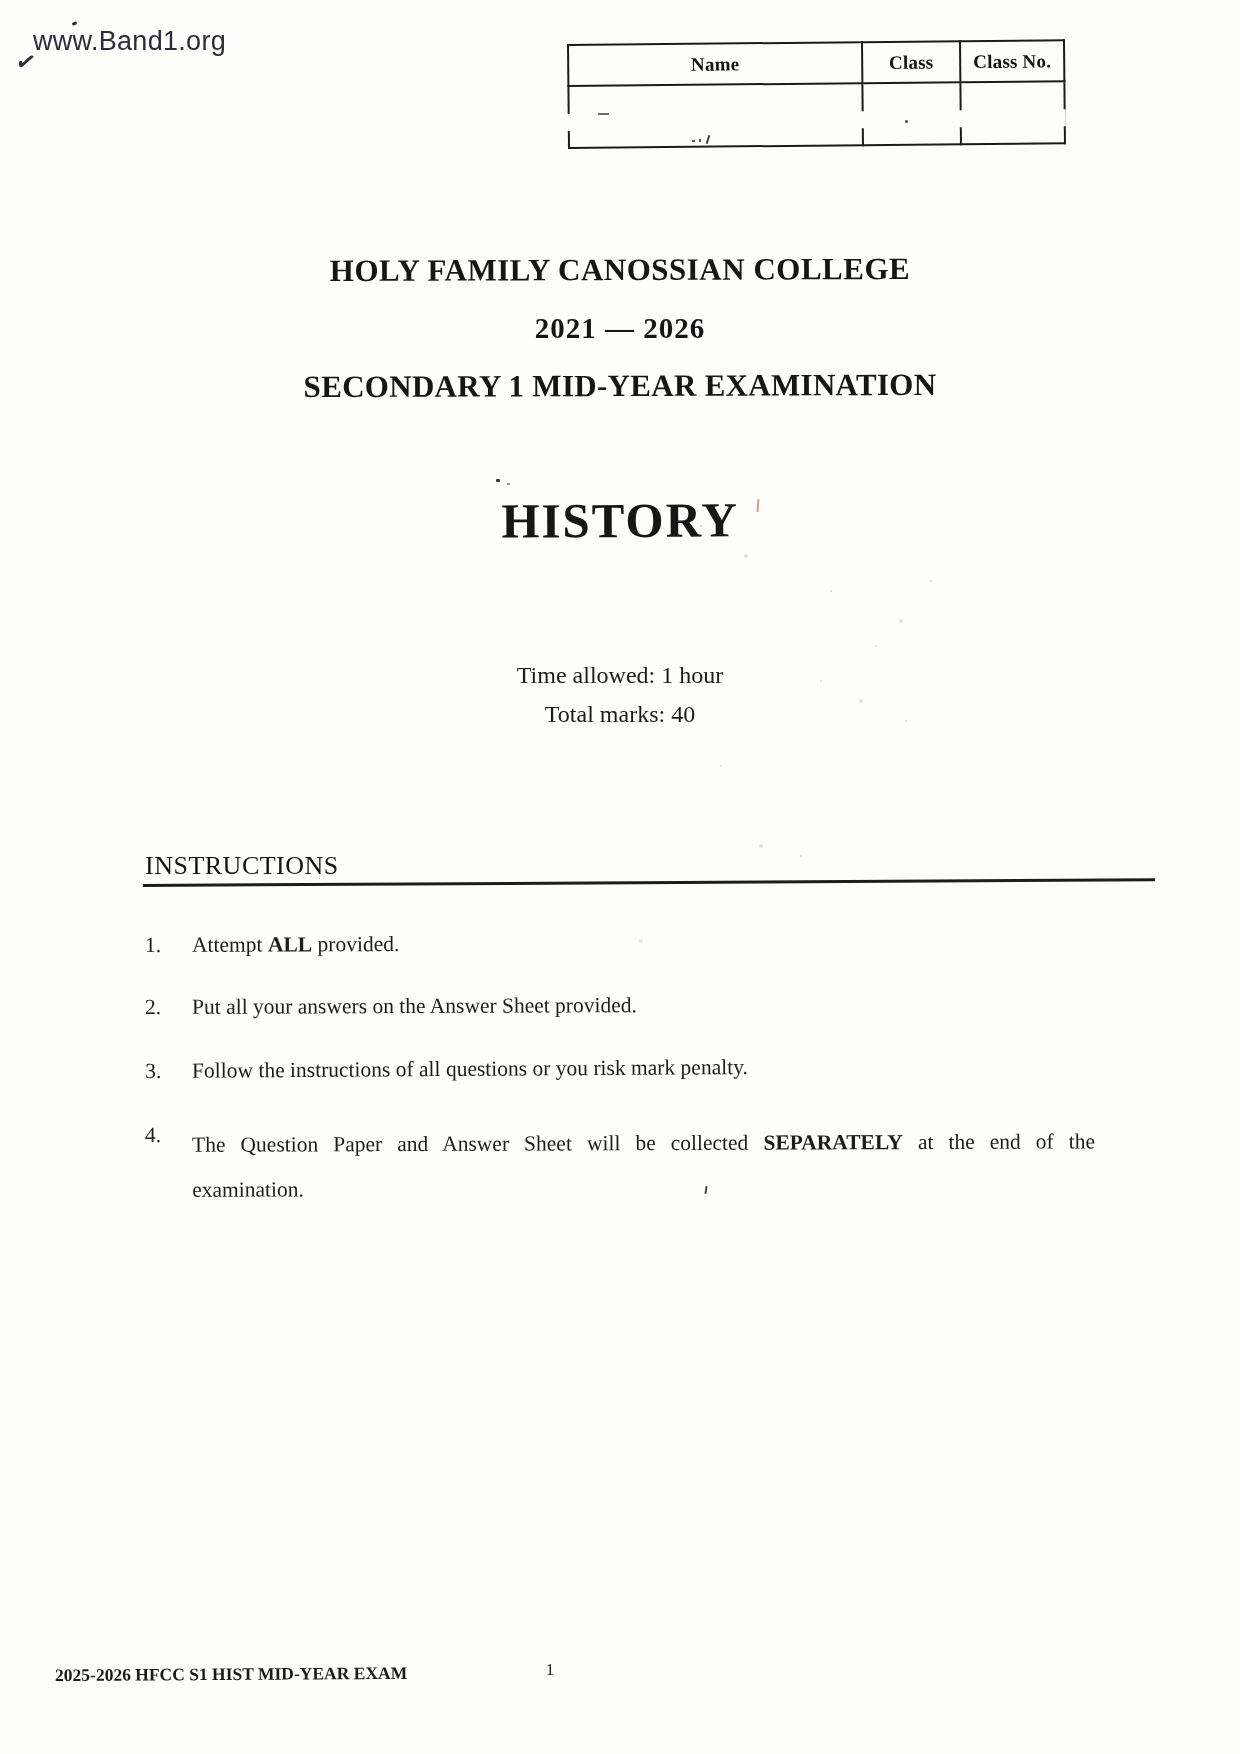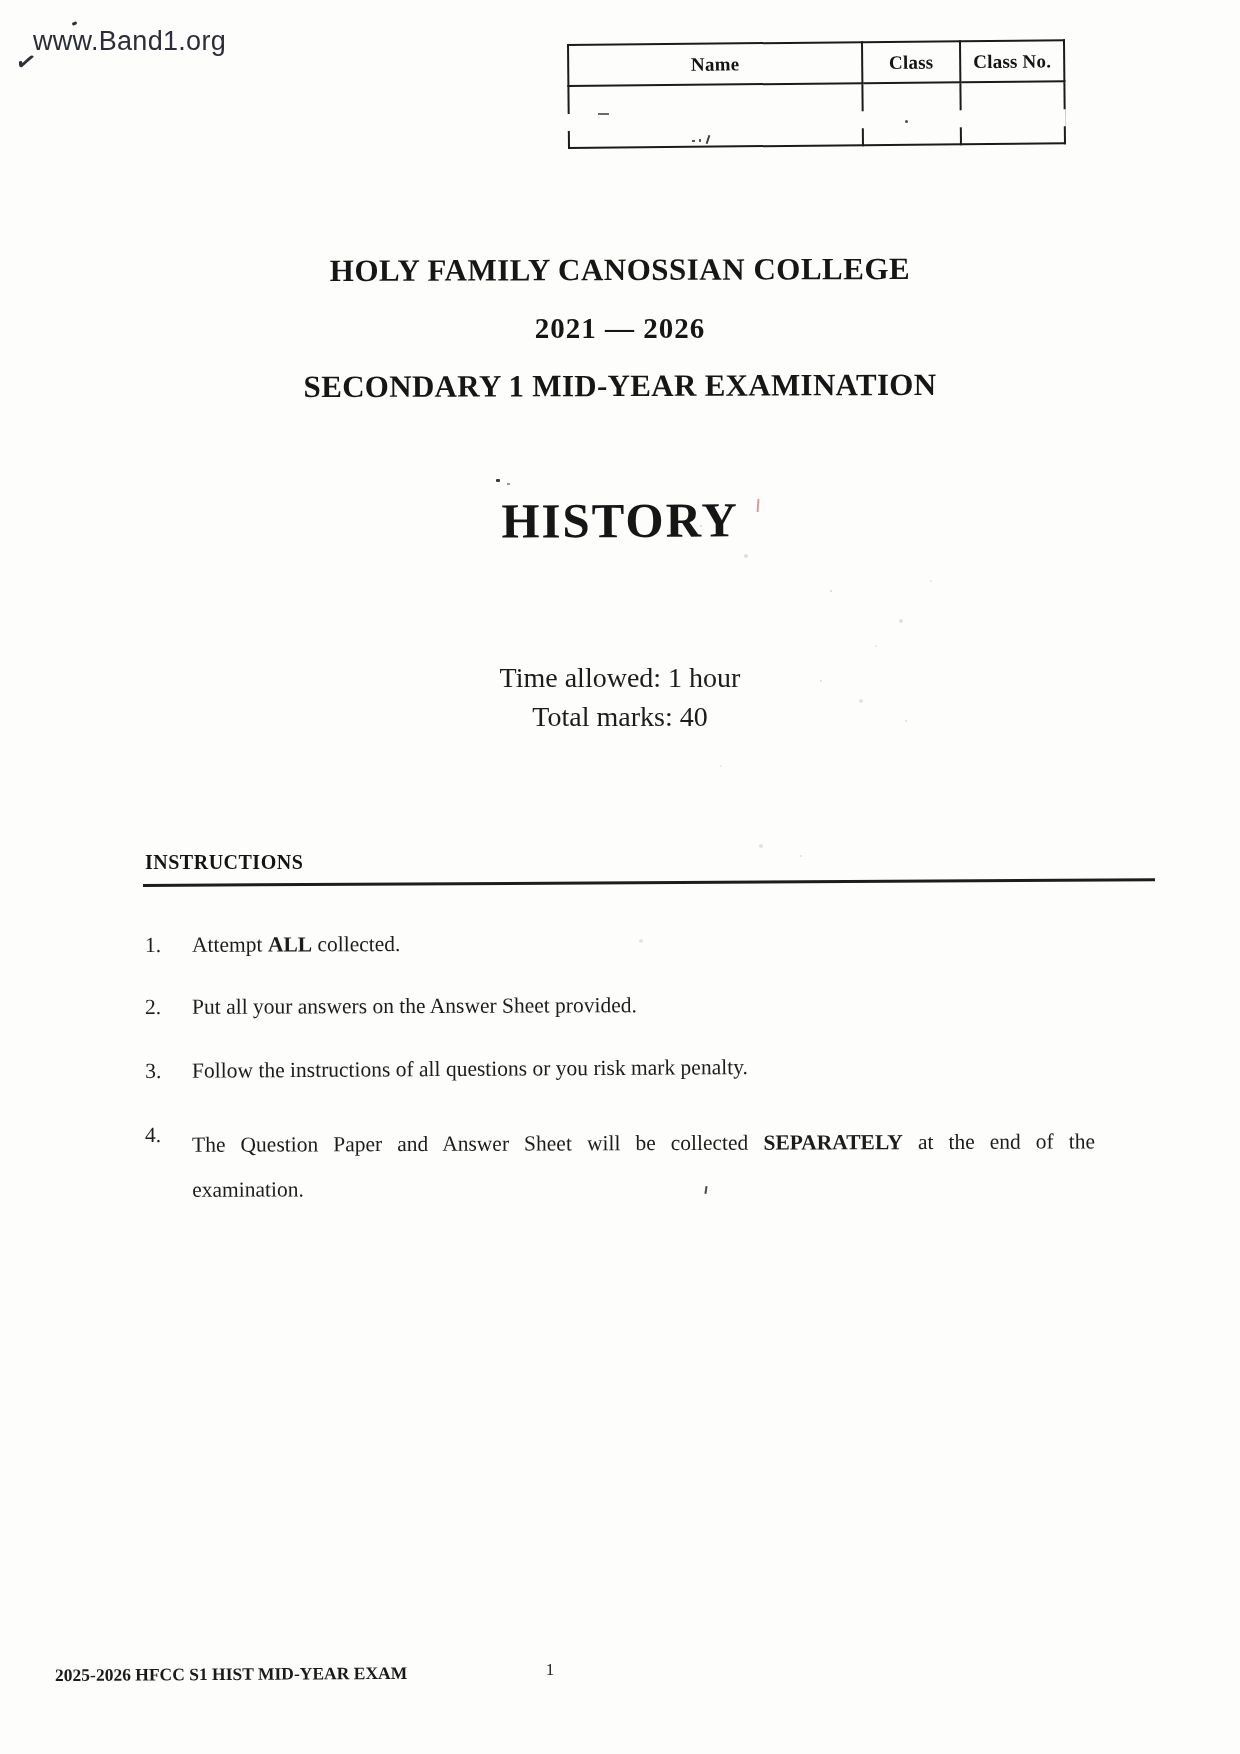--- a/index.html
+++ b/index.html
@@ -46,26 +46,26 @@
   .col-classno { width: 102px; }
   .table-fade { left: -2px; top: 70px; width: 500px; height: 17px; background: #fdfdfc; }
 
   
   .center-line { left: 0; width: 1240px; text-align: center; font-weight: 700; color: #161616; }
   .school  { top: 252px; font-size: 31px; letter-spacing: 0.5px; transform: rotate(-0.2deg); }
   .year    { top: 312px; font-size: 29px; letter-spacing: 1px; }
   .exam    { top: 368px; font-size: 31px; letter-spacing: 0.3px; transform: rotate(-0.2deg); }
   .subject { top: 492px; font-size: 49px; letter-spacing: 2px; transform: rotate(-0.3deg); }
 
-  .meta-line { left: 0; width: 1240px; text-align: center; font-size: 28px; color: #1c1c1c; font-weight: 400; }
+  .meta-line { left: 0; width: 1240px; text-align: center; font-size: 24px; color: #1c1c1c; font-weight: 400; }
   .time-allowed { top: 662px; }
   .total-marks  { top: 701px; }
 
   
-  .inst-heading { left: 145px; top: 851px; font-size: 20px; font-weight: 700; letter-spacing: 0.5px; color: #141414; }
+  .inst-heading { left: 145px; top: 851px; font-size: 26px; font-weight: 400; letter-spacing: 0.5px; color: #141414; }
   .inst-rule { left: 143px; top: 884px; width: 1012px; height: 3px; background: #1d1d1d; transform: rotate(-0.33deg); transform-origin: left center; }
 
   .inst-item { left: 145px; font-size: 21.5px; color: #1c1c1c; transform: rotate(-0.22deg); transform-origin: left top; }
   .inst-item .num { display: inline-block; width: 47px; }
   .item-1 { top: 933px; }
   .item-2 { top: 995px; }
   .item-3 { top: 1059px; transform: rotate(-0.38deg); }
   .item-4 { top: 1123px; width: 952px; }
   .item-4 .num { position: absolute; left: 0; top: 0; }
   .item-4 .wrapped {
@@ -125,21 +125,21 @@
 <div class="abs center-line exam">SECONDARY 1 MID-YEAR EXAMINATION</div>
 <div class="abs center-line subject">HISTORY</div>
 
 <div class="abs meta-line time-allowed">Time allowed: 1 hour</div>
 <div class="abs meta-line total-marks">Total marks: 40</div>
 
 <div class="abs inst-heading">INSTRUCTIONS</div>
 <div class="abs inst-rule"></div>
 
 <div class="abs inst-item item-1">
-  <span class="num">1.</span><span><span>Attempt </span><span class="bold-seg">ALL</span><span> collected.</span></span>
+  <span class="num">1.</span><span><span>Attempt </span><span class="bold-seg">ALL</span><span> provided.</span></span>
 </div>
 
 <div class="abs inst-item item-2">
   <span class="num">2.</span><span><span>Put all your answers on the Answer Sheet provided.</span><span class="bold-seg"></span><span></span></span>
 </div>
 
 <div class="abs inst-item item-3">
   <span class="num">3.</span><span><span>Follow the instructions of all questions or you risk mark penalty.</span><span class="bold-seg"></span><span></span></span>
 </div>
 

